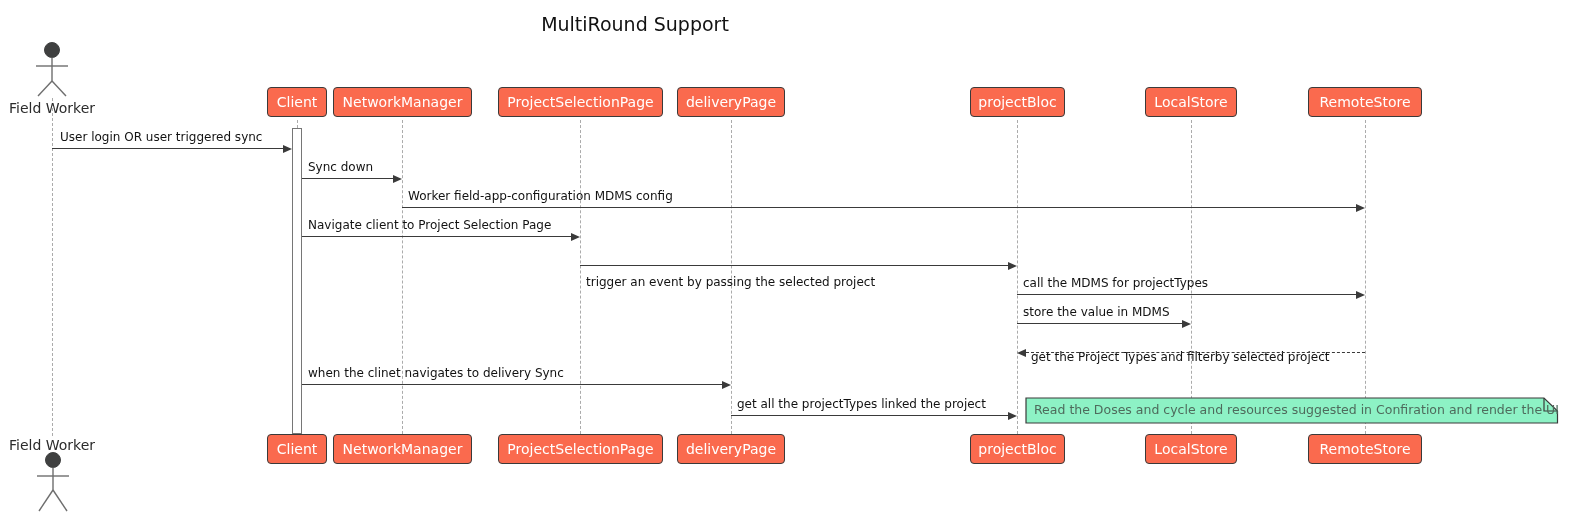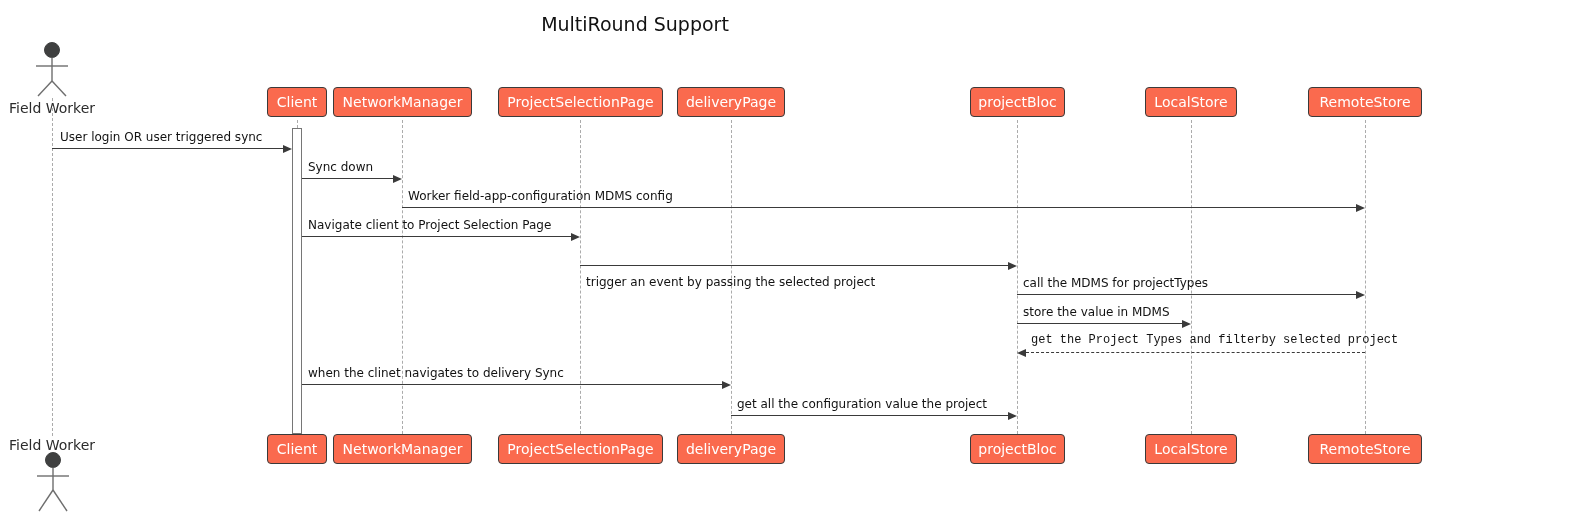--- a/index.html
+++ b/index.html
@@ -119,37 +119,44 @@
     <div class="arrow-r" style="left:1356px;top:291px;"></div>
   </div>
 
   <div>
     <span class="msg-text" style="left:1023px;top:305px;">store the value in MDMS</span>
     <div class="msg-line" style="left:1017px;top:323px;width:165px;"></div>
     <div class="arrow-r" style="left:1182px;top:320px;"></div>
   </div>
 
   <div>
-    <span class="msg-text" style="left:1031px;top:333px;font-family:Liberation Mono, monospace;">get the Project Types and filterby selected project</span>
+    <span class="msg-text" style="left:1031px;top:350px;">get the Project Types and filterby selected project</span>
     <div class="msg-line dashed" style="left:1026px;top:352px;width:339px;"></div>
     <div class="arrow-l" style="left:1017px;top:349px;"></div>
   </div>
 
   <div>
     <span class="msg-text" style="left:308px;top:366px;">when the clinet navigates to delivery Sync</span>
     <div class="msg-line" style="left:302px;top:384px;width:420px;"></div>
     <div class="arrow-r" style="left:722px;top:381px;"></div>
   </div>
 
   <div>
-    <span class="msg-text" style="left:737px;top:397px;">get all the configuration value the project</span>
+    <span class="msg-text" style="left:737px;top:397px;">get all the projectTypes linked the project</span>
     <div class="msg-line" style="left:731px;top:415px;width:277px;"></div>
     <div class="arrow-r" style="left:1008px;top:412px;"></div>
   </div>
 
+  <div class="note">
+    <svg width="534" height="27" viewBox="0 0 534 27">
+      <path d="M1 1 H519 L532.5 14 V26 H1 Z" fill="var(--note-fill)" stroke="var(--note-border)" stroke-width="1.2"></path>
+      <path d="M519 1 V14 H532.5" fill="none" stroke="var(--note-border)" stroke-width="1.2"></path>
+    </svg>
+    <span class="note-text">Read the Doses and cycle and resources suggested in Confiration and render the UI</span>
+  </div>
 
   <div class="pbox bottomrow" style="left:267px;width:60px;">
       <span>Client</span>
     </div>
   <div class="pbox bottomrow" style="left:333px;width:139px;">
       <span>NetworkManager</span>
     </div>
   <div class="pbox bottomrow" style="left:498px;width:165px;">
       <span>ProjectSelectionPage</span>
     </div>

